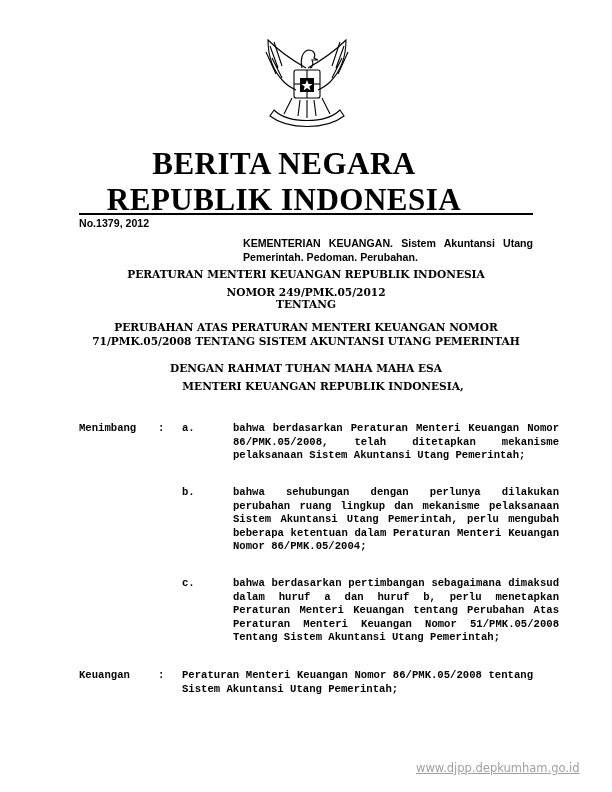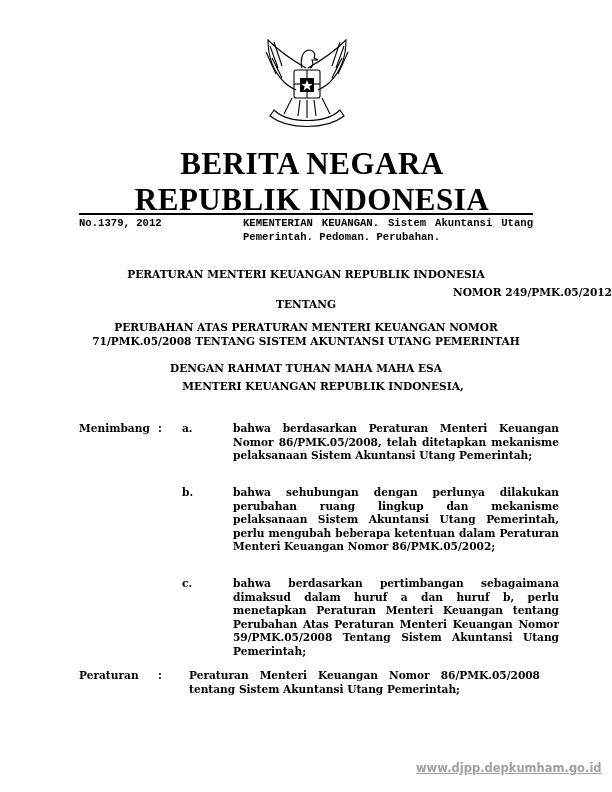--- a/index.html
+++ b/index.html
@@ -5,50 +5,50 @@
     html, body { margin: 0; padding: 0; background: #ffffff; }
     body {
       width: 612px; height: 792px; position: relative; overflow: hidden;
       font-family: "DejaVu Serif", "Liberation Serif", serif;
       color: #000;
     }
     .emblem { position: absolute; left: 262px; top: 38px; width: 90px; height: 92px; }
     .title {
       position: absolute; left: 0; width: 568px; text-align: center;
       font-family: "Liberation Serif", serif; font-weight: bold; font-size: 31px;
-      letter-spacing: 0.5px; line-height: 34px; padding-left: 28px;
+      letter-spacing: 0.5px; line-height: 34px;
     }
     .t1 { top: 147px; }
     .t2 { top: 183px; }
     .rule { position: absolute; left: 79px; width: 454px; top: 213px; height: 2px; background: #000; }
     .hdr {
       position: absolute; top: 216px; font-size: 10.6px; font-weight: bold; line-height: 14px;
-      font-family: Liberation Mono, monospace;
+      font-family: Liberation Sans, sans-serif;
     }
     .hdr-no { left: 79px; }
-    .hdr-sub { left: 243px; width: 290px; text-align: justify; }
+    .hdr-sub { left: 243px; width: 290px; text-align: justify; margin-top: 20px; }
     .center-block {
       position: absolute; left: 0; width: 612px; text-align: center;
       font-size: 10.6px; font-weight: bold; line-height: 15px;
     }
     .c1 { top: 267px; }
-    .c2 { top: 285px; text-align: right; }
+    .c2 { top: 285px; }
     .c3 { top: 297px; }
     .c4 { top: 320px; line-height: 14px; }
     .c5 { top: 361px; }
     .c6 { top: 379px; padding-left: 17px; }
-    .row { position: absolute; font-size: 10.6px; font-weight: bold; line-height: 13.5px; }
+    .row { position: absolute; font-size: 10.6px; font-weight: bold; line-height: 13.5px; font-family: Liberation Mono, monospace; }
     .lbl { left: 79px; }
     .colon { left: 158px; }
     .letter { left: 182px; }
     .para { left: 207px; width: 326px; text-align: justify; text-align-last: left; margin-left: 26px; }
     .para-full { left: 182px; width: 351px; text-align: justify; }
     .footer {
       position: absolute; left: 416px; top: 761px; font-family: "DejaVu Sans", sans-serif;
-      font-size: 11.5px; color: #a0a0a0; text-decoration: underline; font-weight: bold;
+      font-size: 11.5px; color: #a0a0a0; text-decoration: underline;
     }
   </style>
 </head>
 <body>
 
 <div class="emblem">
   <svg width="90" height="92" viewBox="0 0 90 92">
     <g fill="none" stroke="#000" stroke-width="1.1">
 
       <path d="M44 30 C30 22 16 12 6 2 C6 18 10 32 22 44 C26 48 30 50 34 52"></path>
@@ -86,22 +86,22 @@
 <div class="center-block c5">DENGAN RAHMAT TUHAN MAHA MAHA ESA</div>
 <div class="center-block c6">MENTERI KEUANGAN REPUBLIK INDONESIA,</div>
 
 <div class="row lbl" style="top:422px;">Menimbang</div>
 <div class="row colon" style="top:422px;">:</div>
 
 <div class="row letter" style="top:422px;">a.</div>
 <div class="row para" style="top:422px;">bahwa berdasarkan Peraturan Menteri Keuangan Nomor 86/PMK.05/2008, telah ditetapkan mekanisme pelaksanaan Sistem Akuntansi Utang Pemerintah;</div>
 
 <div class="row letter" style="top:486px;">b.</div>
-<div class="row para" style="top:486px;">bahwa sehubungan dengan perlunya dilakukan perubahan ruang lingkup dan mekanisme pelaksanaan Sistem Akuntansi Utang Pemerintah, perlu mengubah beberapa ketentuan dalam Peraturan Menteri Keuangan Nomor 86/PMK.05/2002;</div>
+<div class="row para" style="top:486px;">bahwa sehubungan dengan perlunya dilakukan perubahan ruang lingkup dan mekanisme pelaksanaan Sistem Akuntansi Utang Pemerintah, perlu mengubah beberapa ketentuan dalam Peraturan Menteri Keuangan Nomor 86/PMK.05/2004;</div>
 
 <div class="row letter" style="top:577px;">c.</div>
-<div class="row para" style="top:577px;">bahwa berdasarkan pertimbangan sebagaimana dimaksud dalam huruf a dan huruf b, perlu menetapkan Peraturan Menteri Keuangan tentang Perubahan Atas Peraturan Menteri Keuangan Nomor 59/PMK.05/2008 Tentang Sistem Akuntansi Utang Pemerintah;</div>
+<div class="row para" style="top:577px;">bahwa berdasarkan pertimbangan sebagaimana dimaksud dalam huruf a dan huruf b, perlu menetapkan Peraturan Menteri Keuangan tentang Perubahan Atas Peraturan Menteri Keuangan Nomor 51/PMK.05/2008 Tentang Sistem Akuntansi Utang Pemerintah;</div>
 
-<div class="row lbl" style="top:669px;">Peraturan</div>
+<div class="row lbl" style="top:669px;">Keuangan</div>
 <div class="row colon" style="top:669px;">:</div>
-<div class="row para-full" style="top:669px;margin-left:7px;">Peraturan Menteri Keuangan Nomor 86/PMK.05/2008 tentang Sistem Akuntansi Utang Pemerintah;</div>
+<div class="row para-full" style="top:669px;">Peraturan Menteri Keuangan Nomor 86/PMK.05/2008 tentang Sistem Akuntansi Utang Pemerintah;</div>
 
 <a class="footer">www.djpp.depkumham.go.id</a>
 
 </body></html>

